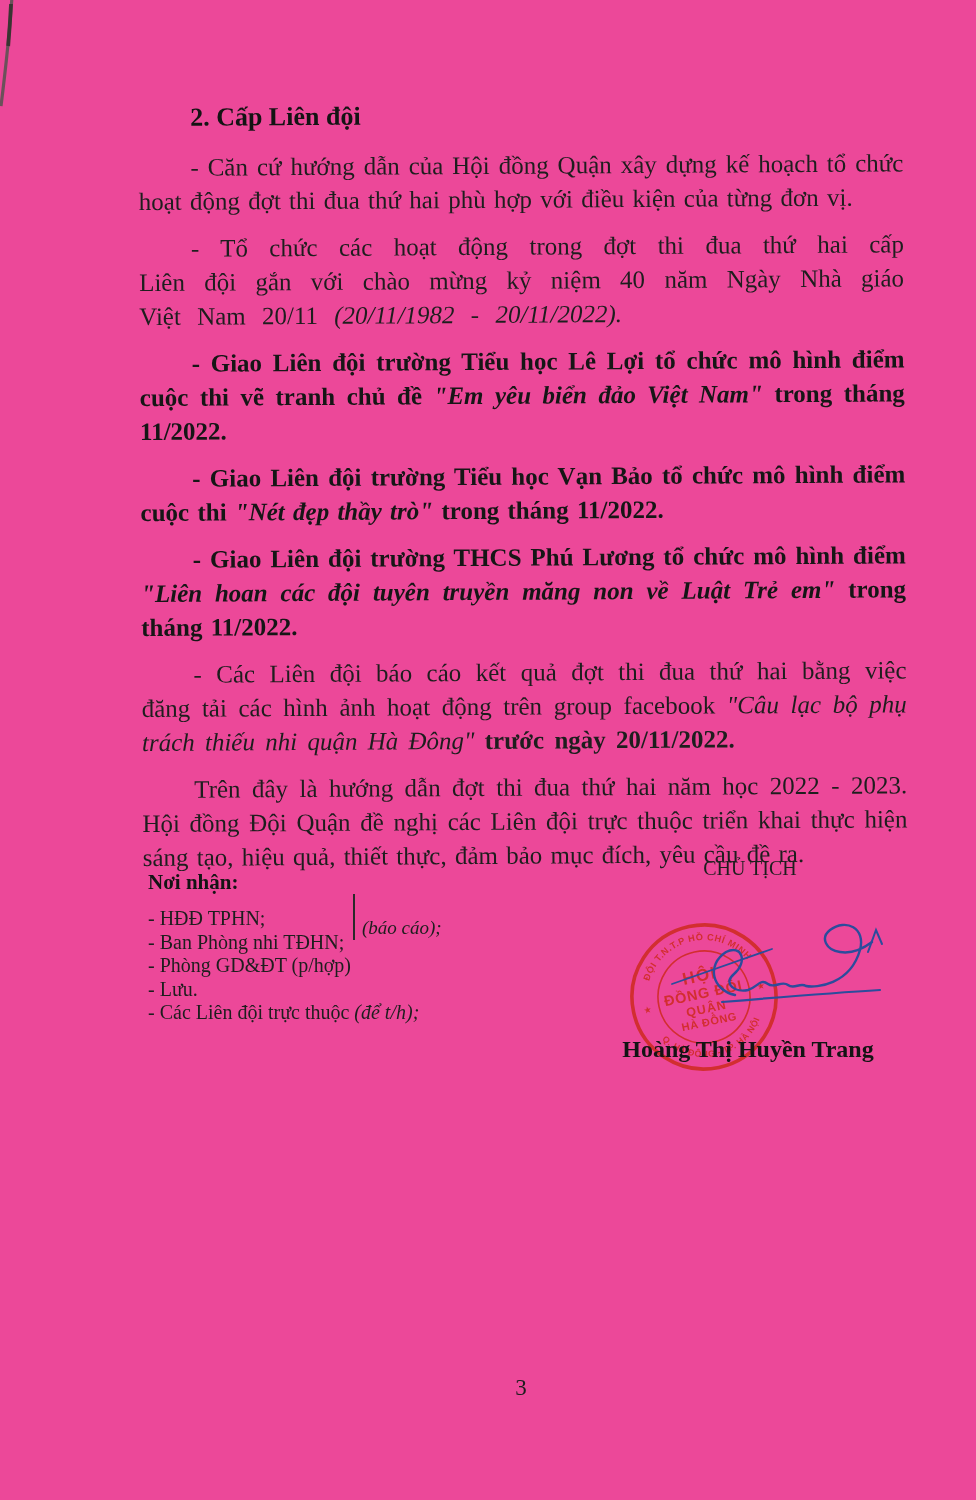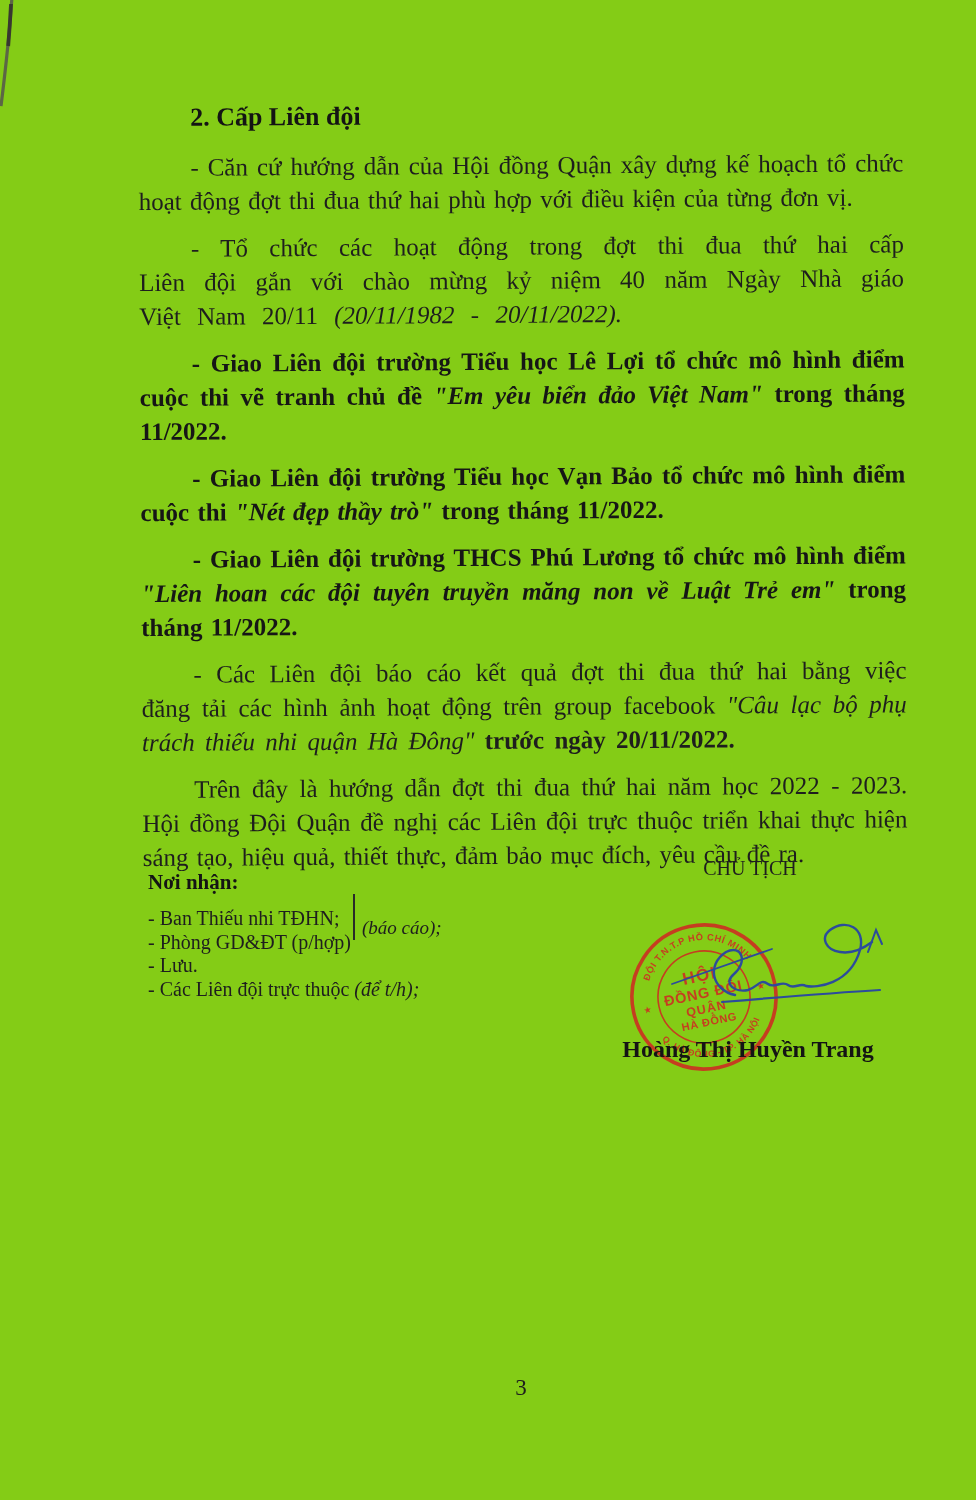--- a/index.html
+++ b/index.html
@@ -1,18 +1,18 @@
 <!DOCTYPE html>
 <html><head>
 <meta charset="utf-8">
 <style>
   html,body { margin:0; padding:0; background:#e8e8e8; }
   .page {
     position:relative; width:976px; height:1500px; margin:0 auto;
-    background:#84cc16;
+    background:#ec4899;
     font-family:"Liberation Serif", serif;
     color:#1e1e1e; overflow:hidden;
   }
   
   .doc-body {
     position:absolute; left:138px; top:103px; width:765px;
     transform:rotate(-0.35deg); transform-origin:top left;
   }
   .doc-heading {
     font-size:26px; font-weight:bold; color:#141414;
@@ -71,21 +71,22 @@
 
     <p class="para b"><span>- Giao Liên đội trường THCS Phú Lương tổ chức mô hình điểm </span><span class="i">"Liên hoan các đội tuyên truyền măng non về Luật Trẻ em"</span><span> trong tháng 11/2022.</span></p>
 
     <p class="para semiloose"><span>- Các Liên đội báo cáo kết quả đợt thi đua thứ hai bằng việc đăng tải các hình ảnh hoạt động trên group facebook </span><span class="i">"Câu lạc bộ phụ trách thiếu nhi quận Hà Đông"</span><span class="bld"> trước ngày 20/11/2022.</span></p>
 
     <p class="para"><span>Trên đây là hướng dẫn đợt thi đua thứ hai năm học 2022 - 2023. Hội đồng Đội Quận đề nghị các Liên đội trực thuộc triển khai thực hiện sáng tạo, hiệu quả, thiết thực, đảm bảo mục đích, yêu cầu đề ra.</span></p>
   </div>
 
   <div class="recipients">
     <div class="rec-label">Nơi nhận:</div>
-    <div class="rec-item">- Ban Thiếu nhi TĐHN;</div>
+    <div class="rec-item">- HĐĐ TPHN;</div>
+    <div class="rec-item">- Ban Phòng nhi TĐHN;</div>
     <div class="rec-item">- Phòng GD&amp;ĐT (p/hợp)</div>
     <div class="rec-item">- Lưu.</div>
     <div class="rec-item"><span>- Các Liên đội trực thuộc </span><span class="i">(để t/h);</span></div>
     <div class="rec-bar"></div>
     <div class="rec-note">(báo cáo);</div>
   </div>
 
   <div class="sig-block">
     <div class="sig-title">CHỦ TỊCH</div>
   </div>

